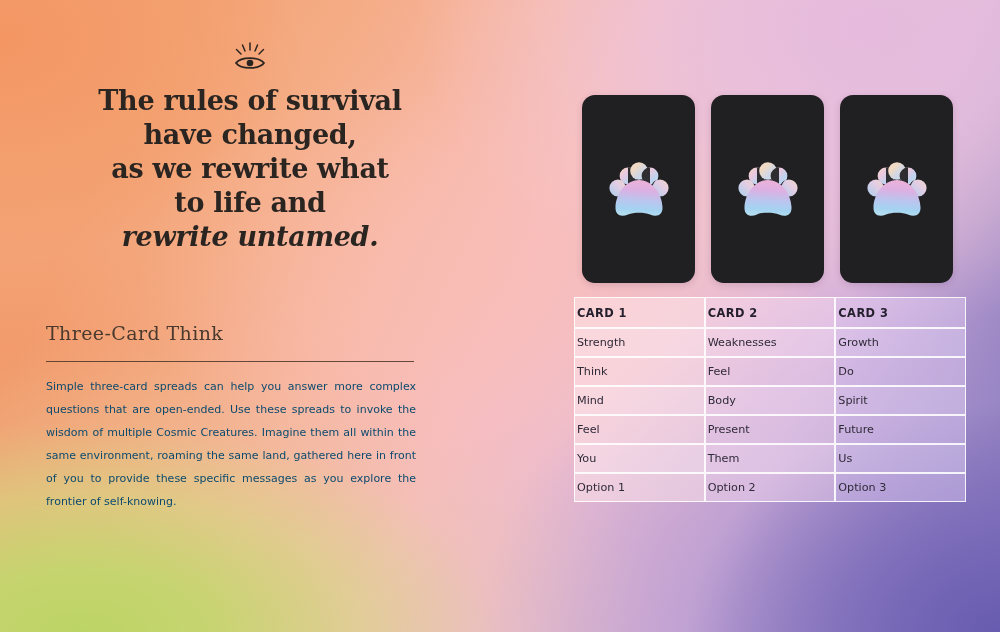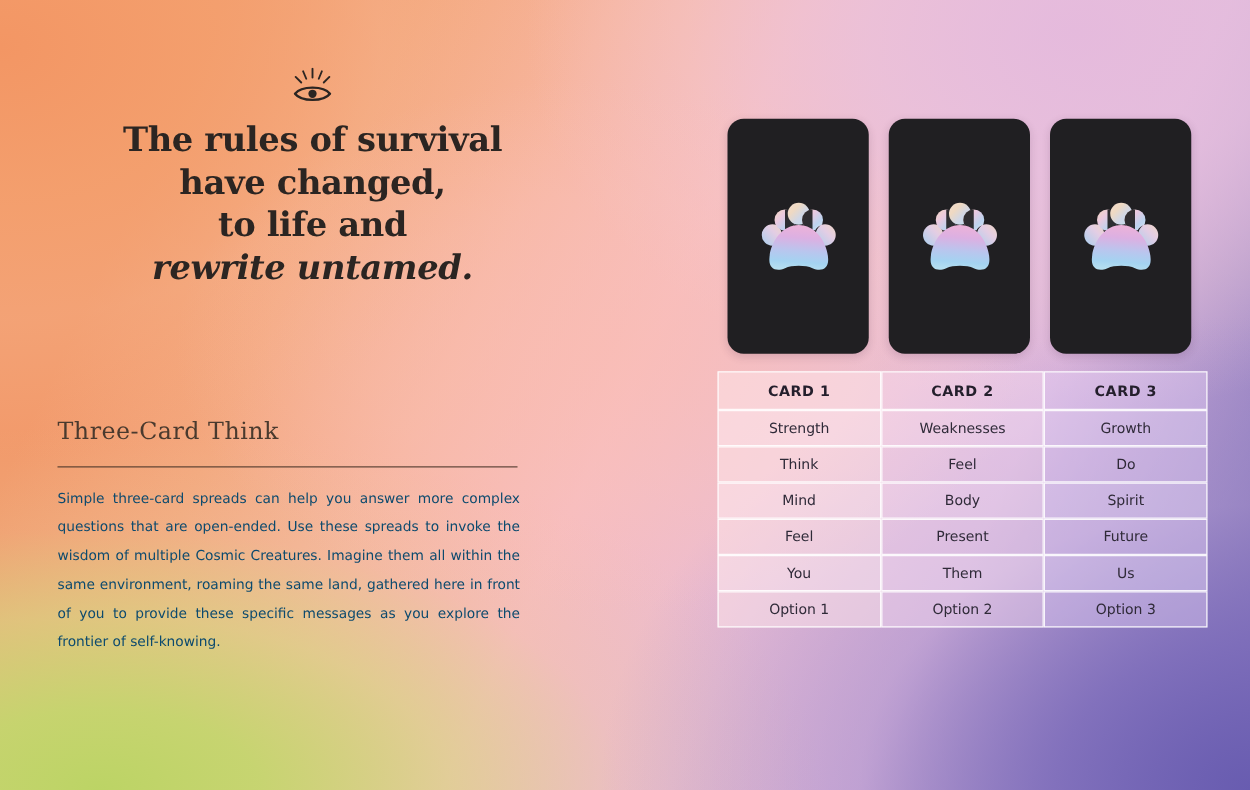--- a/index.html
+++ b/index.html
@@ -42,21 +42,21 @@
       rgba(240,205,215,0.3) 70%, rgba(245,215,210,0) 100%);
   }
   .bg-peach {
     background:radial-gradient(ellipse 34% 34% at 48% 44%,
       rgba(250,190,180,0.65) 0%, rgba(250,195,185,0.32) 55%,
       rgba(250,200,190,0) 100%);
   }
 
   
   #left-page {
-    position:absolute; left:0; top:16px; width:500px; height:592px;
+    position:absolute; left:0; top:4px; width:500px; height:592px;
     z-index:2;
     padding-left:11px;
   }
 
   .eye-icon-wrap {
     position:absolute; left:0; right:0; top:38px;
     display:flex; justify-content:center;
   }
   .eye-icon-wrap svg { display:block; }
 
@@ -120,21 +120,21 @@
   
   .spread-table {
     position:absolute; left:74px; top:297px;
     width:392px;
     border-collapse:separate;
     border-spacing:0;
     table-layout:fixed;
   }
   .spread-table td, .spread-table th {
     height:29px;
-    text-align:center;
+    text-align:left;
     vertical-align:middle;
     font-family:"DejaVu Sans", sans-serif;
     font-size:11.2px;
     color:#2f2a38;
     border:1px solid rgba(255,255,255,0.88);
     padding:0 2px;
     font-weight:normal;
   }
   .spread-table th {
     font-weight:bold;
@@ -174,20 +174,21 @@
         <line x1="30.5" y1="7.5" x2="26" y2="12"></line>
       </g>
       <path d="M3 21 C8 14.5, 26 14.5, 31 21 C26 27.5, 8 27.5, 3 21 Z" fill="none" stroke="#2b2522" stroke-width="1.9" stroke-linejoin="round"></path>
       <circle cx="17" cy="21" r="3.3" fill="#2b2522"></circle>
     </svg>
   </div>
 
   <div class="quote">
     <span class="q-line">The rules of survival</span>
     <span class="q-line">have changed,</span>
+    <span class="q-line">as we rewrite what</span>
     <span class="q-line">to life and</span>
     <span class="q-line q-em">rewrite untamed.</span>
   </div>
 
   <div class="section-heading">Three-Card Think</div>
   <div class="rule"></div>
   <div class="body-copy">Simple three-card spreads can help you answer more complex questions that are open-ended. Use these spreads to invoke the wisdom of multiple Cosmic Creatures. Imagine them all within the same environment, roaming the same land, gathered here in front of you to provide these specific messages as you explore the frontier of self-knowing.</div>
 </div>
 
 <div id="right-page">

